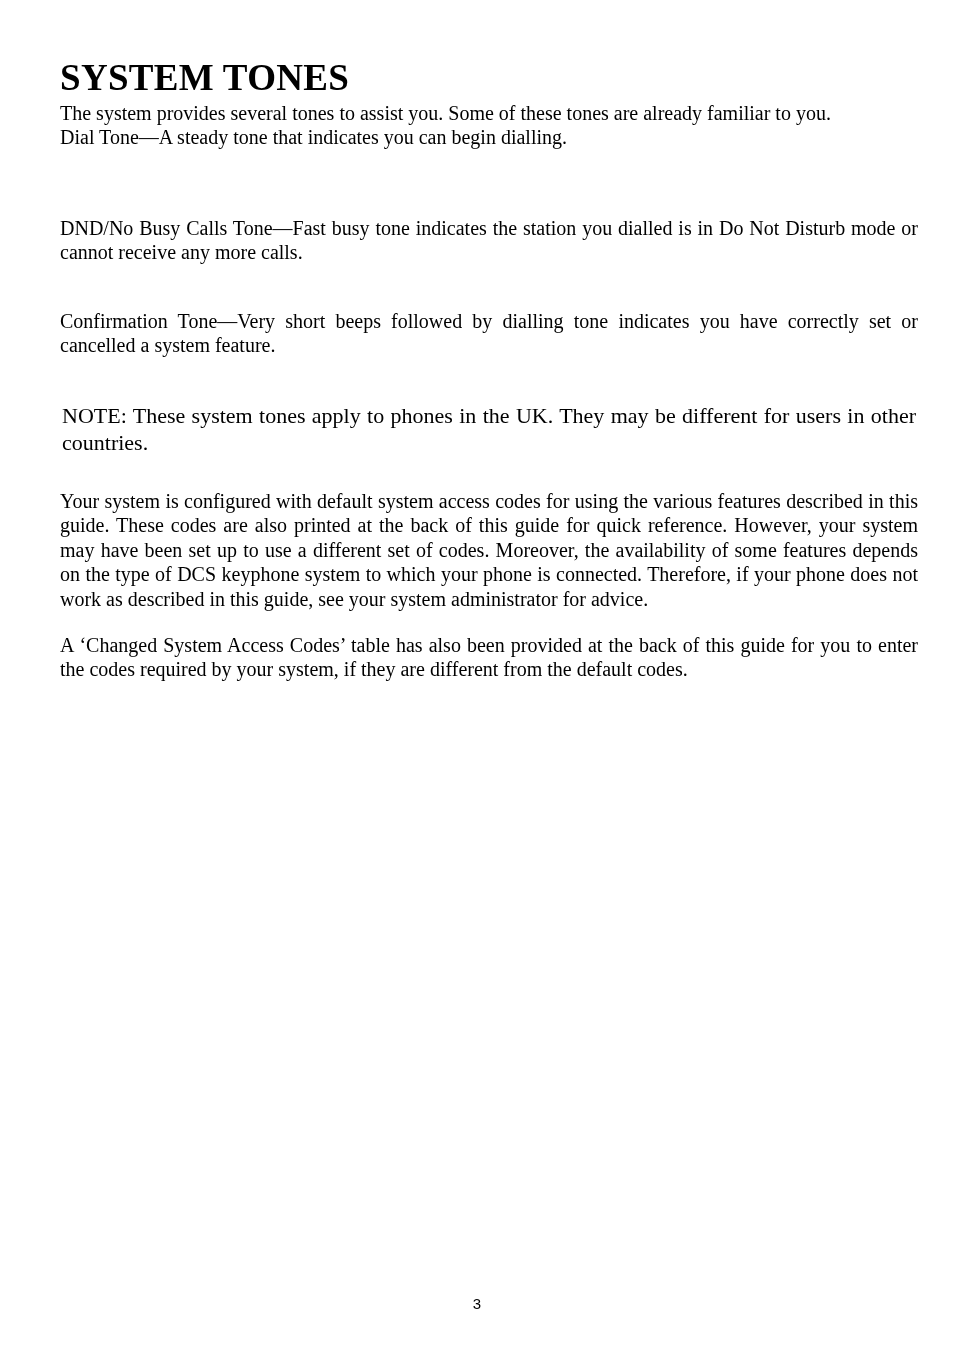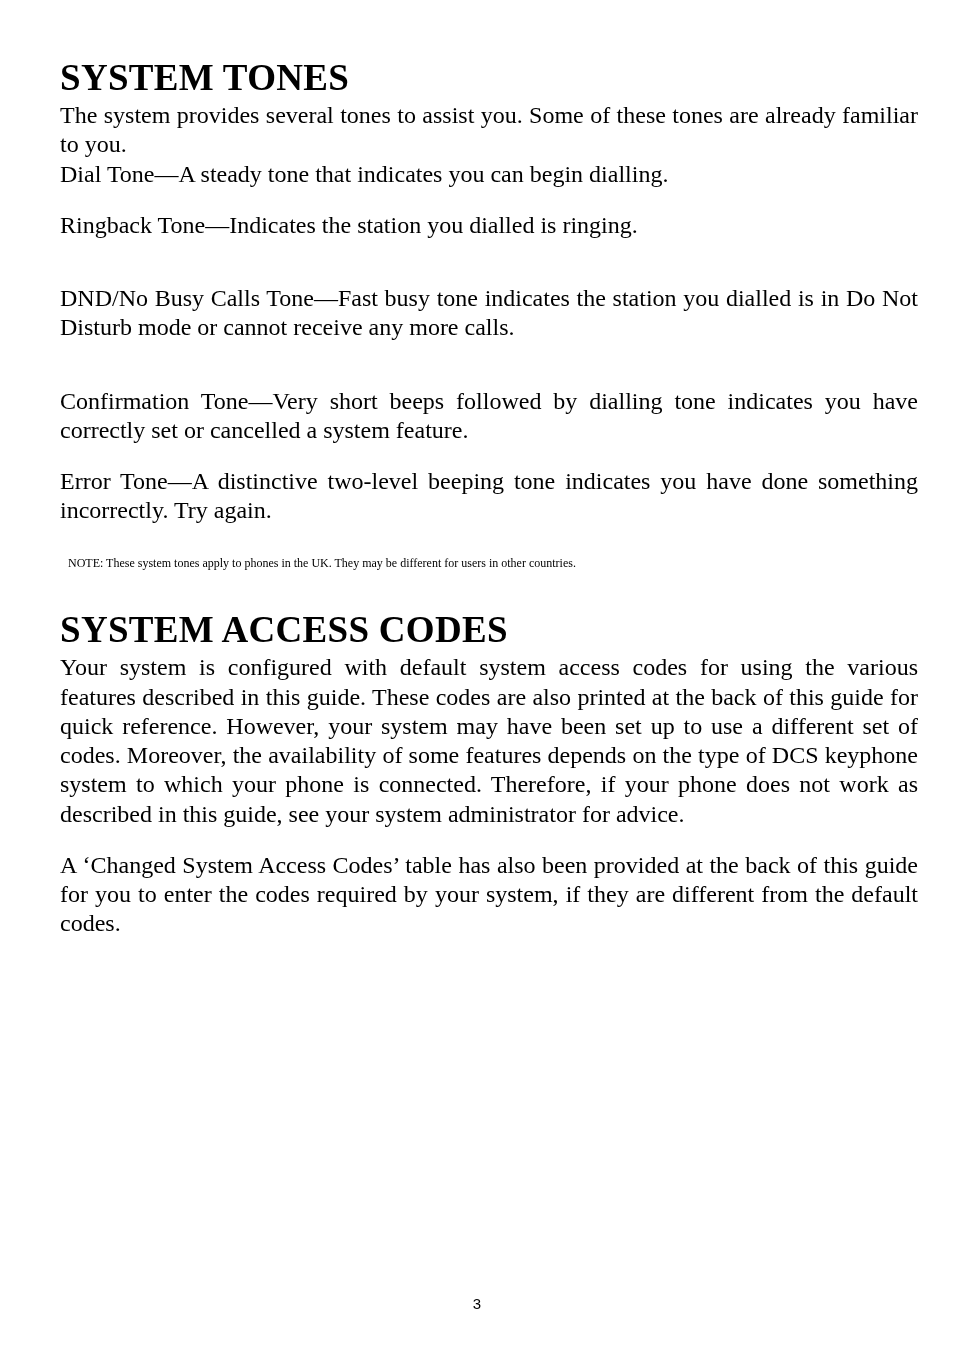--- a/index.html
+++ b/index.html
@@ -17,29 +17,29 @@
     color: #000000;
     position: relative;
   }
   h1.section-heading {
     font-size: 37px;
     font-weight: bold;
     margin: 0 0 2px 0;
     letter-spacing: 0.3px;
   }
   p.body-para {
-    font-size: 24px;
+    font-size: 20px;
     line-height: 1.22;
     margin: 0;
     text-align: justify;
   }
   p.body-para.note {
-    font-size: 12px;
+    font-size: 22px;
     line-height: 1.22;
-    margin: 8px;
+    margin: 2px;
     text-align: justify;
   }
   .italic {
   }
   .gap-small { height: 22px; }
   .spacer-between-sections { height: 30px; }
   .page-number {
     position: absolute;
     bottom: 40px;
     left: 0;
@@ -57,23 +57,20 @@
   <h1 class="section-heading">SYSTEM TONES</h1>
 
   <p class="body-para">The system provides several tones to assist you. Some of these tones are already familiar to you.</p>
 
   <p class="body-para">
     <span class="italic">Dial Tone</span><span>—A steady tone that indicates you can begin dialling.</span>
   </p>
 
   <div class="gap-small"></div>
 
-  <p class="body-para">
-    <span class="italic">Ringback Tone</span><span>—Indicates the station you dialled is ringing.</span>
-  </p>
 
   <div class="gap-small"></div>
 
 
   <div class="gap-small"></div>
 
   <p class="body-para">
     <span class="italic">DND/No Busy Calls Tone</span><span>—Fast busy tone indicates the station you dialled is in Do Not Disturb mode or cannot receive any more calls.</span>
   </p>
 
@@ -81,31 +78,27 @@
 
 
   <div class="gap-small"></div>
 
   <p class="body-para">
     <span class="italic">Confirmation Tone</span><span>—Very short beeps followed by dialling tone indicates you have correctly set or cancelled a system feature.</span>
   </p>
 
   <div class="gap-small"></div>
 
-  <p class="body-para">
-    <span class="italic">Error Tone</span><span>—A distinctive two-level beeping tone indicates you have done something incorrectly. Try again.</span>
-  </p>
 
   <div class="gap-small"></div>
 
   <p class="body-para note">NOTE: These system tones apply to phones in the UK. They may be different for users in other countries.</p>
 
   <div class="spacer-between-sections"></div>
 
-  <h1 class="section-heading">SYSTEM ACCESS CODES</h1>
 
   <p class="body-para">Your system is configured with default system access codes for using the various features described in this guide. These codes are also printed at the back of this guide for quick reference. However, your system may have been set up to use a different set of codes. Moreover, the availability of some features depends on the type of DCS keyphone system to which your phone is connected. Therefore, if your phone does not work as described in this guide, see your system administrator for advice.</p>
 
   <div class="gap-small"></div>
 
   <p class="body-para">A ‘Changed System Access Codes’ table has also been provided at the back of this guide for you to enter the codes required by your system, if they are different from the default codes.</p>
 
   <div class="page-number">3</div>
 
 </div>

